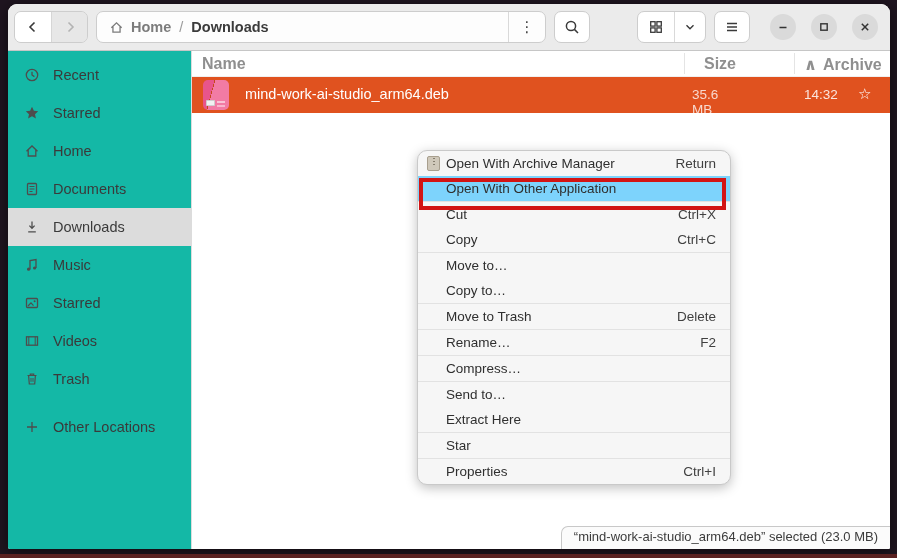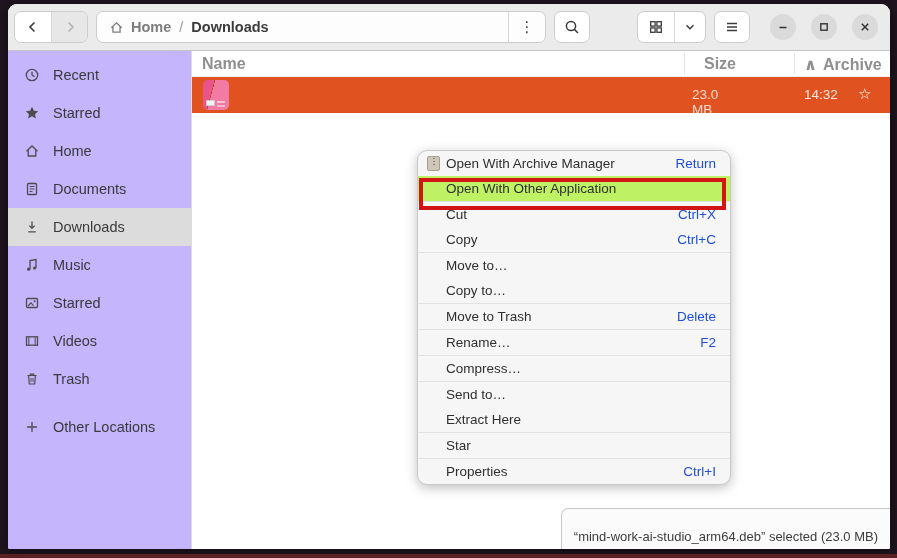--- a/index.html
+++ b/index.html
@@ -50,21 +50,21 @@
   .view-seg { width:36px; display:flex; align-items:center; justify-content:center; cursor:pointer; }
   .view-seg + .view-seg { border-left:1px solid #d9d9d9; width:31px; }
   .menu-btn { margin-left:8px; }
 
   .win-controls { display:flex; gap:15px; margin-left:20px; margin-right:2px; }
   .wc-btn { width:26px; height:26px; border-radius:50%; background:#dadada; display:flex; align-items:center; justify-content:center; cursor:pointer; }
 
   
   .appbody { flex:1; display:flex; position:relative; min-height:0; }
 
-  .sidebar { width:184px; flex:0 0 184px; background:#c4b5fd; border-right:1px solid #dcdcdc; padding-top:5px; }
+  .sidebar { width:184px; flex:0 0 184px; background:#14b8a6; border-right:1px solid #dcdcdc; padding-top:5px; }
   .side-item { height:38px; display:flex; align-items:center; gap:13px; padding:0 15px; font-size:14.5px; color:#3a3a3a; cursor:pointer; }
   .side-item.selected { background:#dcdcdc; }
   .side-item.offset { margin-top:10px; }
   .side-icon { width:17px; display:flex; justify-content:center; color:#4d4d4d; font-size:15px; }
 
   .content { flex:1; position:relative; background:#ffffff; }
 
   .list-header { height:26px; position:relative; border-bottom:1px solid #f0f0f0; font-size:16px; font-weight:bold; color:#8f8f8f; }
   .col-name { position:absolute; left:10px; top:4px; cursor:pointer; }
   .col-size { position:absolute; left:512px; top:4px; cursor:pointer; }
@@ -86,34 +86,34 @@
   .row-star { position:absolute; left:666px; top:8px; font-size:15px; color:#ffffff; cursor:pointer; }
 
   
   .context-menu {
     position:absolute; left:409px; top:99px; width:314px; z-index:20;
     background:#f6f6f6; border:1px solid #c9c9c9; border-radius:10px;
     box-shadow:0 3px 12px rgba(0,0,0,.25); padding:0 0;
   }
   .menu-item { height:25px; display:flex; align-items:center; padding:0 14px 0 28px; font-size:13.5px; color:#2f2f2f; position:relative; cursor:pointer; }
   .menu-item .mi-icon { position:absolute; left:9px; top:5px; }
-  .menu-item .mi-shortcut { margin-left:auto; color:#1d4ed8; }
-  .menu-item.highlighted { background:#bef264; }
+  .menu-item .mi-shortcut { margin-left:auto; color:#404040; }
+  .menu-item.highlighted { background:#7dd3fc; }
   .menu-sep { height:1px; background:#e2e2e2; }
   .red-box { position:absolute; left:1px; right:4px; top:27px; height:32px; border:4px solid #d21414; pointer-events:none; z-index:25; }
 
   .archive-icon { width:13px; height:15px; background:#cfc8ba; border:1px solid #a89f8e; border-radius:2px; position:relative; }
   .archive-icon::before { content:""; position:absolute; left:5px; top:1px; width:2px; height:8px;
     background:repeating-linear-gradient(#857d6e 0 1px, transparent 1px 3px); }
 
   
   .status-bubble {
     position:absolute; right:0; bottom:0; background:#fbfbfb;
     border:1px solid #c8c8c8; border-right:none; border-bottom:none; border-radius:7px 0 0 0;
-    padding:20px 12px 5px 12px; font-size:13px; color:#3c3c3c; z-index:10;
+    padding:2px 12px 5px 12px; font-size:13px; color:#3c3c3c; z-index:10;
   }
 
   svg { display:block; }
 </style>
 </head>
 <body>
 
 <div class="window">
 
   <div class="headerbar">
@@ -332,21 +332,22 @@
         <span class="col-size">Size</span>
         <span class="col-vsep" style="left:602px"></span>
         <span class="col-modified">
           <span>∧</span>
           <span>Archive</span>
         </span>
       </div>
 
       <div class="file-row">
         <span class="deb-icon"></span>
-        <span class="file-size">23.0 MB</span>
+        <span class="file-name">mind-work-ai-studio_arm64.deb</span>
+        <span class="file-size">35.6 MB</span>
         <span class="file-time">14:32</span>
         <span class="row-star">☆</span>
       </div>
 
       <div class="status-bubble">
         <span>“mind-work-ai-studio_arm64.deb” selected  (23.0 MB)</span>
       </div>
     </div>
 
     <div class="context-menu">

